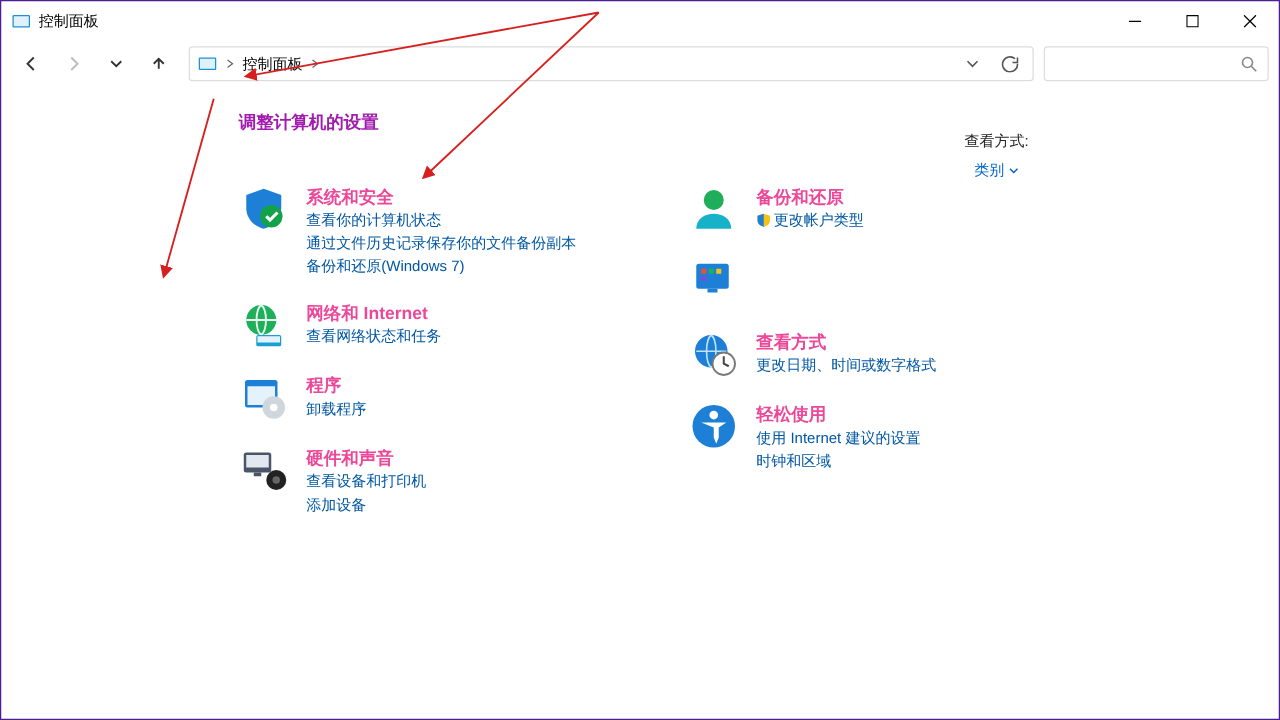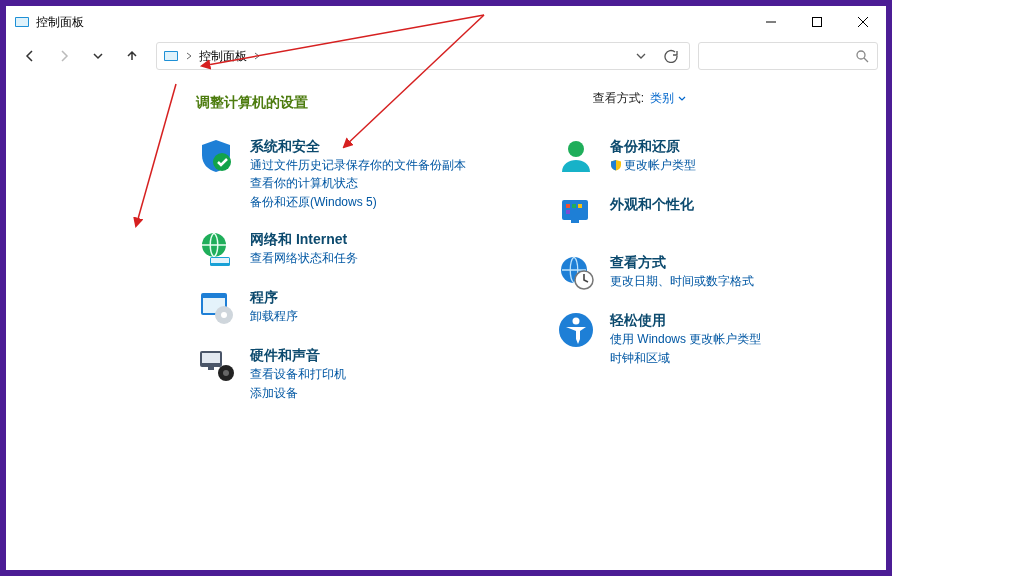--- a/index.html
+++ b/index.html
@@ -1,18 +1,18 @@
 <!DOCTYPE html>
 <html><head>
 <meta charset="utf-8">
 <style>
   * { box-sizing: border-box; margin: 0; padding: 0; }
   html, body { width: 1024px; height: 576px; font-family: "Segoe UI", "Microsoft YaHei", sans-serif; font-size: 12px; background: #fff; color: #000; overflow: hidden; }
 
-  .window { width: 892px; height: 576px; border: 6px solid #4c1d95; display: flex; flex-direction: column; position: relative; }
+  .window { width: 1024px; height: 576px; border: 1px solid #4c1d95; display: flex; flex-direction: column; position: relative; }
 
   
   .titlebar { height: 32px; display: flex; align-items: center; justify-content: space-between; padding-left: 8px; }
   .titlebar-left { display: flex; align-items: center; gap: 6px; }
   .app-icon { width: 16px; height: 16px; display: flex; align-items: center; justify-content: center; }
   .win-title { font-size: 12px; }
   .win-controls { display: flex; }
   .win-btn { width: 46px; height: 32px; display: flex; align-items: center; justify-content: center; color: #000; }
   .win-btn svg { width: 10px; height: 10px; }
 
@@ -21,31 +21,31 @@
   .nav-btn { width: 32px; height: 28px; display: flex; align-items: center; justify-content: center; color: #555; }
   .nav-btn.disabled { color: #bbb; }
   .addr { flex: 1; height: 28px; border: 1px solid #ddd; border-radius: 3px; display: flex; align-items: center; padding: 0 6px; gap: 6px; margin: 0 6px; }
   .breadcrumb { font-size: 12px; color: #000; }
   .addr .spacer { flex: 1; }
   .addr-chevron, .addr-refresh { width: 24px; height: 24px; display:flex; align-items:center; justify-content:center; color:#555; }
   .search { width: 180px; height: 28px; border: 1px solid #ddd; border-radius: 3px; display: flex; align-items: center; justify-content: flex-end; padding: 0 8px; color: #777; }
 
   
   .content { flex: 1; padding: 20px 0 0 190px; position: relative; }
-  .page-heading { color: #4d7c0f; font-size: 14px; font-weight: 600; margin-bottom: 24px; }
-  .view-row { position: absolute; top: 16px; right: 200px; font-size: 12px; color: #222; display: flex; align-items: center; gap: 6px; }
+  .page-heading { color: #a21caf; font-size: 14px; font-weight: 600; margin-bottom: 40px; }
+  .view-row { position: absolute; top: 36px; right: 200px; font-size: 12px; color: #222; display: flex; align-items: center; gap: 6px; flex-direction: column; }
   .view-cat { color: #0066cc; display: flex; align-items: center; gap: 4px; }
 
   .columns { display: flex; gap: 60px; }
   .col { width: 300px; display: flex; flex-direction: column; gap: 18px; }
 
   .category { display: flex; gap: 14px; }
   .cat-icon { width: 40px; height: 40px; flex-shrink: 0; }
   .cat-texts { display: flex; flex-direction: column; gap: 1px; padding-top: 2px; }
-  .cat-title { color: #0c4a6e; font-size: 14px; font-weight: 600; }
+  .cat-title { color: #ec4899; font-size: 14px; font-weight: 600; }
   .cat-link  { color: #0057a3; font-size: 12px; line-height: 1.45; cursor: pointer; }
   .shield { display: inline-block; vertical-align: -2px; margin-right: 2px; }
 
   
   .overlay { position: absolute; inset: 0; pointer-events: none; }
 </style>
 </head>
 <body>
 
 <div class="window">
@@ -154,23 +154,23 @@
     <div class="columns">
       <div class="col" id="col-left">
           <div class="category">
             <div class="cat-icon"><svg viewBox="0 0 40 40">
                 <path d="M20 4l14 5v10c0 9-6 15-14 17C12 34 6 28 6 19V9z" fill="#1e7fd6"></path>
                 <circle cx="26" cy="26" r="9" fill="#12a34a"></circle>
                 <path d="M22 26l3 3 6-6" stroke="#fff" stroke-width="2.5" fill="none"></path>
               </svg></div>
             <div class="cat-texts">
               <div class="cat-title">系统和安全</div>
+              <div class="cat-link">查看你的计算机状态</div>
               <div class="cat-link">通过文件历史记录保存你的文件备份副本</div>
-              <div class="cat-link">查看你的计算机状态</div>
-              <div class="cat-link">备份和还原(Windows 5)</div>
+              <div class="cat-link">备份和还原(Windows 7)</div>
             </div>
           </div>
           <div class="category">
             <div class="cat-icon"><svg viewBox="0 0 40 40">
                 <circle cx="18" cy="16" r="12" fill="#1fae5a"></circle>
                 <path d="M6 16h24M18 4c5 4 5 20 0 24M18 4c-5 4-5 20 0 24" stroke="#e9fff2" stroke-width="1.5" fill="none"></path>
                 <rect x="14" y="28" width="20" height="9" rx="1.5" fill="#18a0d6"></rect>
                 <rect x="15" y="29" width="18" height="5" fill="#e4f3fb"></rect>
               </svg></div>
             <div class="cat-texts">
@@ -221,23 +221,20 @@
           </div>
           <div class="category">
             <div class="cat-icon"><svg viewBox="0 0 40 40">
                 <rect x="6" y="6" width="26" height="20" rx="2" fill="#1e7fd6"></rect>
                 <rect x="10" y="10" width="4" height="4" fill="#f04e30"></rect>
                 <rect x="16" y="10" width="4" height="4" fill="#1fae5a"></rect>
                 <rect x="22" y="10" width="4" height="4" fill="#f6c213"></rect>
                 <rect x="10" y="16" width="4" height="4" fill="#7b4dd6"></rect>
                 <rect x="15" y="26" width="8" height="3" fill="#1e7fd6"></rect>
               </svg></div>
-            <div class="cat-texts">
-              <div class="cat-title">外观和个性化</div>
-            </div>
           </div>
           <div class="category">
             <div class="cat-icon"><svg viewBox="0 0 40 40">
                 <circle cx="18" cy="18" r="13" fill="#1e7fd6"></circle>
                 <path d="M6 18h24M18 5c5 4 5 22 0 26M18 5c-5 4-5 22 0 26" stroke="#bfe3fb" stroke-width="1.3" fill="none"></path>
                 <circle cx="28" cy="28" r="9" fill="#fff" stroke="#777" stroke-width="1.5"></circle>
                 <path d="M28 22v6l4 2" stroke="#444" stroke-width="1.6" fill="none"></path>
               </svg></div>
             <div class="cat-texts">
               <div class="cat-title">查看方式</div>
@@ -245,21 +242,21 @@
             </div>
           </div>
           <div class="category">
             <div class="cat-icon"><svg viewBox="0 0 40 40">
                 <circle cx="20" cy="20" r="17" fill="#1e7fd6"></circle>
                 <circle cx="20" cy="11" r="3.5" fill="#fff"></circle>
                 <path d="M10 17h20l-6 4v8l-2 5-2-5v-8z" fill="#fff"></path>
               </svg></div>
             <div class="cat-texts">
               <div class="cat-title">轻松使用</div>
-              <div class="cat-link">使用 Windows 更改帐户类型</div>
+              <div class="cat-link">使用 Internet 建议的设置</div>
               <div class="cat-link">时钟和区域</div>
             </div>
           </div>
         </div>
     </div>
   </div>
 
   <svg class="overlay" width="1024" height="576">
     <defs>
       <marker id="ah" viewBox="0 0 10 10" refX="8" refY="5" markerWidth="7" markerHeight="7" orient="auto-start-reverse">

